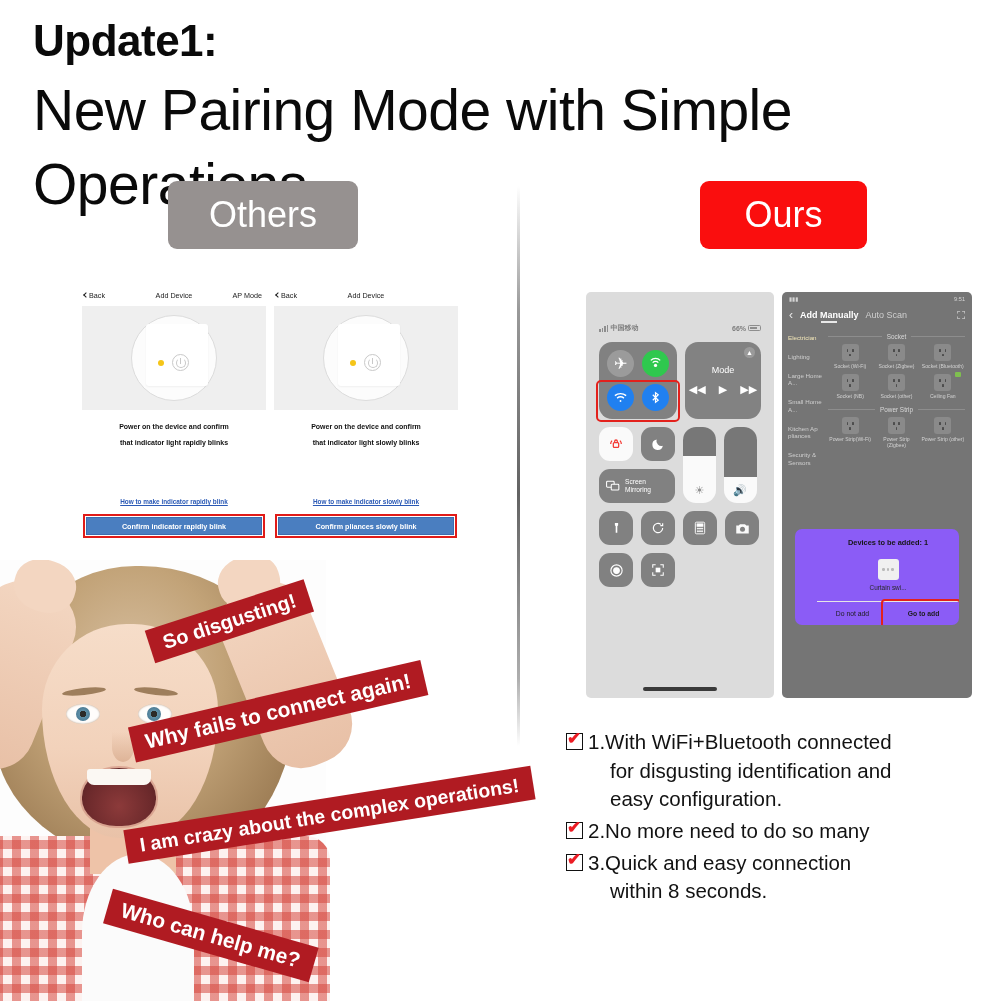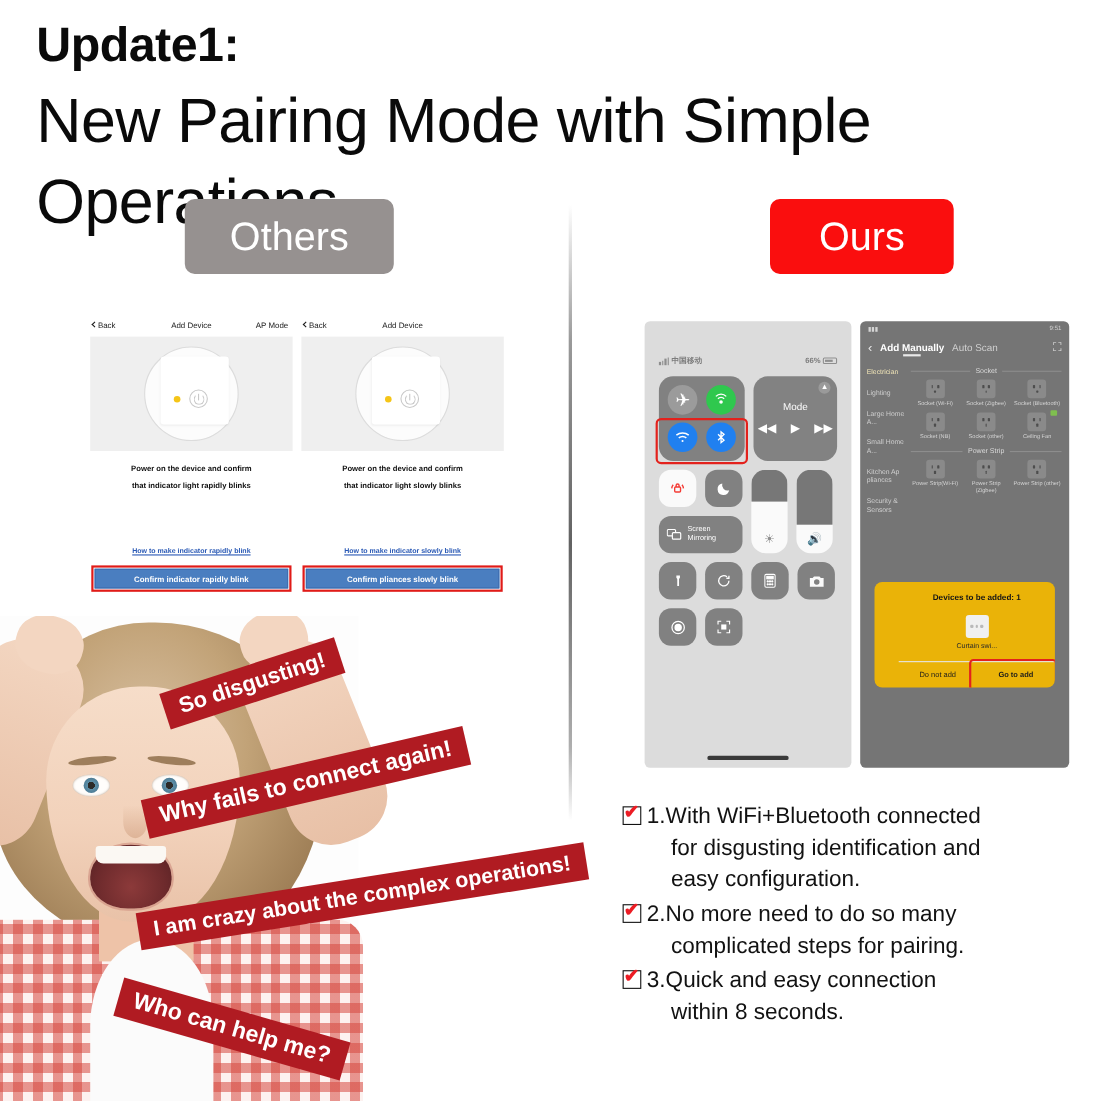--- a/index.html
+++ b/index.html
@@ -291,21 +291,21 @@
   .gicon .plug i { position: absolute; width: 1.6px; height: 3.2px; background: #4d4d4d; border-radius:.6px; }
   .gicon .plug i:nth-child(1){left:1px;top:1px}
   .gicon .plug i:nth-child(2){right:1px;top:1px}
   .gicon .plug i:nth-child(3){left:3.7px;bottom:.6px;height:2.4px}
   .glabel { font-size: 5.1px; color: #d3d3d3; text-align: center; line-height: 1.2; }
   .newbadge { position: absolute; right: 4px; top: -2px; width: 6px; height: 5px;
     background: #7fbf4f; border-radius: 1px; }
 
   .ap-dialog {
     position: absolute; left: 13px; right: 13px; top: 237px;
-    background: #eab308; border-radius: 7px; overflow: hidden; padding-left: 22px;
+    background: #8b5cf6; border-radius: 7px; overflow: hidden; padding-left: 22px;
   }
   .dlg-title { text-align: center; font-size: 7.4px; font-weight: bold;
     color: #161616; padding: 9px 0 0 0; }
   .dlg-dev { display: flex; flex-direction: column; align-items: center;
     gap: 4px; padding: 12px 0 10px 0; }
   .dlg-ico { width: 21px; height: 21px; border-radius: 3px; background: #f0f0f0;
     display:flex; align-items:center; justify-content:center; gap:2px; }
   .dlg-ico i { width: 2.4px; height: 2.4px; background: #b9b9b9; border-radius: 50%; }
   .dlg-name { font-size: 6.4px; color: #2a2a2a; }
   .dlg-btns { display: flex; border-top: 1px solid #e6e6e6; position: relative; }
@@ -744,21 +744,20 @@
         <span class="ind">easy configuration.</span>
       </span>
     </div>
     <div class="bullet">
       <span class="chk">
           <span class="box"></span>
           <span class="tick">✔</span>
         </span>
       <span class="btext">
         <span>2.No more need to do so many</span>
-        <span class="ind">complicated steps for pairing.</span>
       </span>
     </div>
     <div class="bullet">
       <span class="chk">
           <span class="box"></span>
           <span class="tick">✔</span>
         </span>
       <span class="btext">
         <span>3.Quick and easy connection</span>
         <span class="ind">within 8 seconds.</span>

